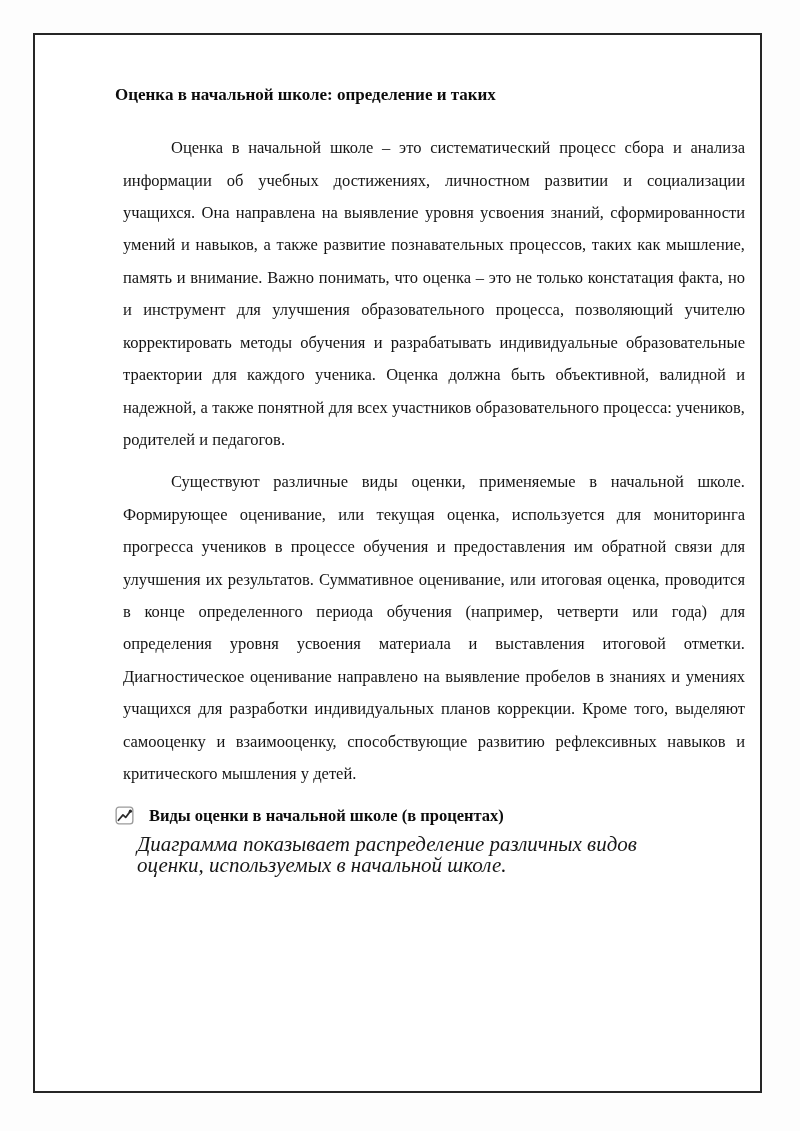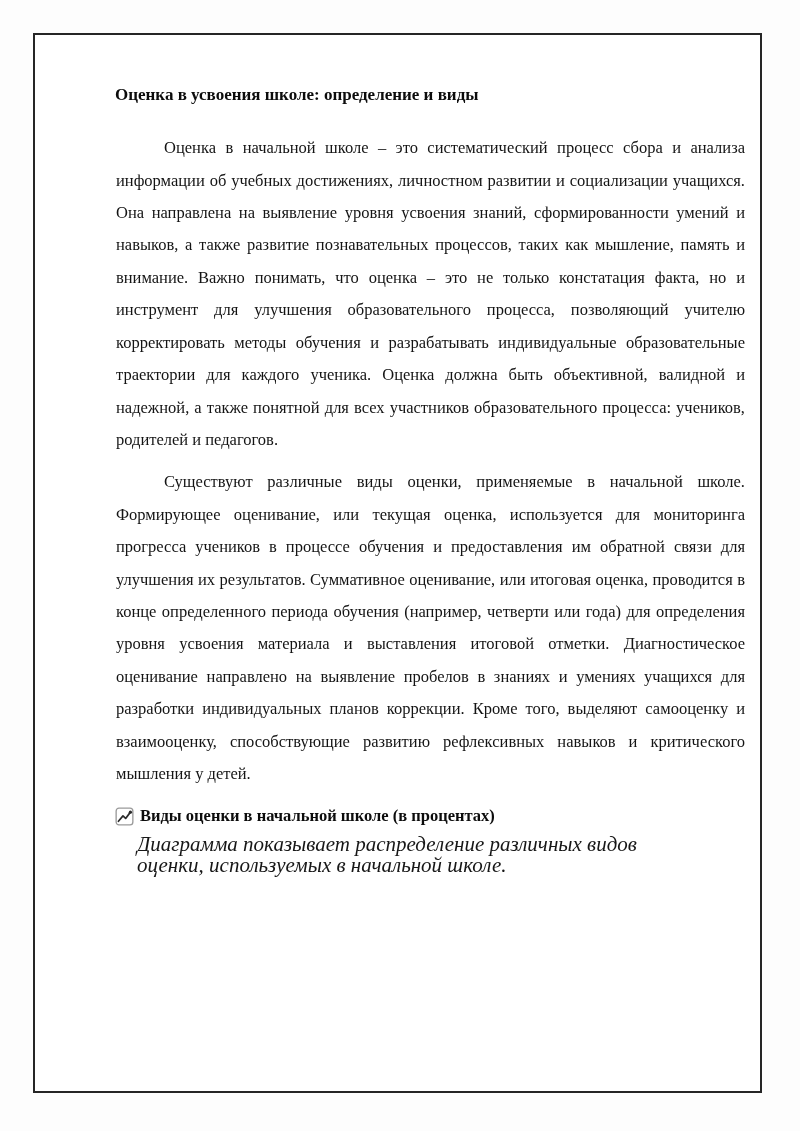--- a/index.html
+++ b/index.html
@@ -38,30 +38,30 @@
     line-height: 1.25;
     margin: 0 0 27px 0;
     color: #0c0c0c;
   }
   .body-par {
     font-size: 16.5px;
     line-height: 32.4px;
     text-align: justify;
     text-align-last: left;
     text-indent: 48px;
-    margin: 0 0 10px 1px;
+    margin: 0 0 10px 8px;
     color: #141414;
   }
   .figure-caption {
     margin-top: 16px;
   }
   .fig-head {
     display: flex;
-    align-items: flex-end;
-    gap: 6px;
+    align-items: flex-start;
+    gap: 15px;
   }
   .fig-icon {
     width: 19px;
     height: 19px;
     flex: 0 0 auto;
     display: inline-block;
   }
   .fig-title {
     font-size: 16.5px;
     font-weight: bold;
@@ -77,21 +77,21 @@
     color: #171717;
   }
 </style>
 </head>
 <body>
 
 <div class="canvas">
   <div class="sheet">
     <div class="content">
 
-      <h1 class="doc-title">Оценка в усвоения школе: определение и виды</h1>
+      <h1 class="doc-title">Оценка в начальной школе: определение и таких</h1>
 
       <p class="body-par">Оценка в начальной школе – это систематический процесс сбора и анализа информации об учебных достижениях, личностном развитии и социализации учащихся. Она направлена на выявление уровня усвоения знаний, сформированности умений и навыков, а также развитие познавательных процессов, таких как мышление, память и внимание. Важно понимать, что оценка – это не только констатация факта, но и инструмент для улучшения образовательного процесса, позволяющий учителю корректировать методы обучения и разрабатывать индивидуальные образовательные траектории для каждого ученика. Оценка должна быть объективной, валидной и надежной, а также понятной для всех участников образовательного процесса: учеников, родителей и педагогов.</p>
 
       <p class="body-par">Существуют различные виды оценки, применяемые в начальной школе. Формирующее оценивание, или текущая оценка, используется для мониторинга прогресса учеников в процессе обучения и предоставления им обратной связи для улучшения их результатов. Суммативное оценивание, или итоговая оценка, проводится в конце определенного периода обучения (например, четверти или года) для определения уровня усвоения материала и выставления итоговой отметки. Диагностическое оценивание направлено на выявление пробелов в знаниях и умениях учащихся для разработки индивидуальных планов коррекции. Кроме того, выделяют самооценку и взаимооценку, способствующие развитию рефлексивных навыков и критического мышления у детей.</p>
 
       <div class="figure-caption">
         <div class="fig-head">
           <span class="fig-icon">
             <svg width="19" height="19" viewBox="0 0 20 20" aria-hidden="true">
               <rect x="1.2" y="1.2" width="17.6" height="17.6" rx="3" fill="none" stroke="#9a9a9a" stroke-width="1.4"></rect>

